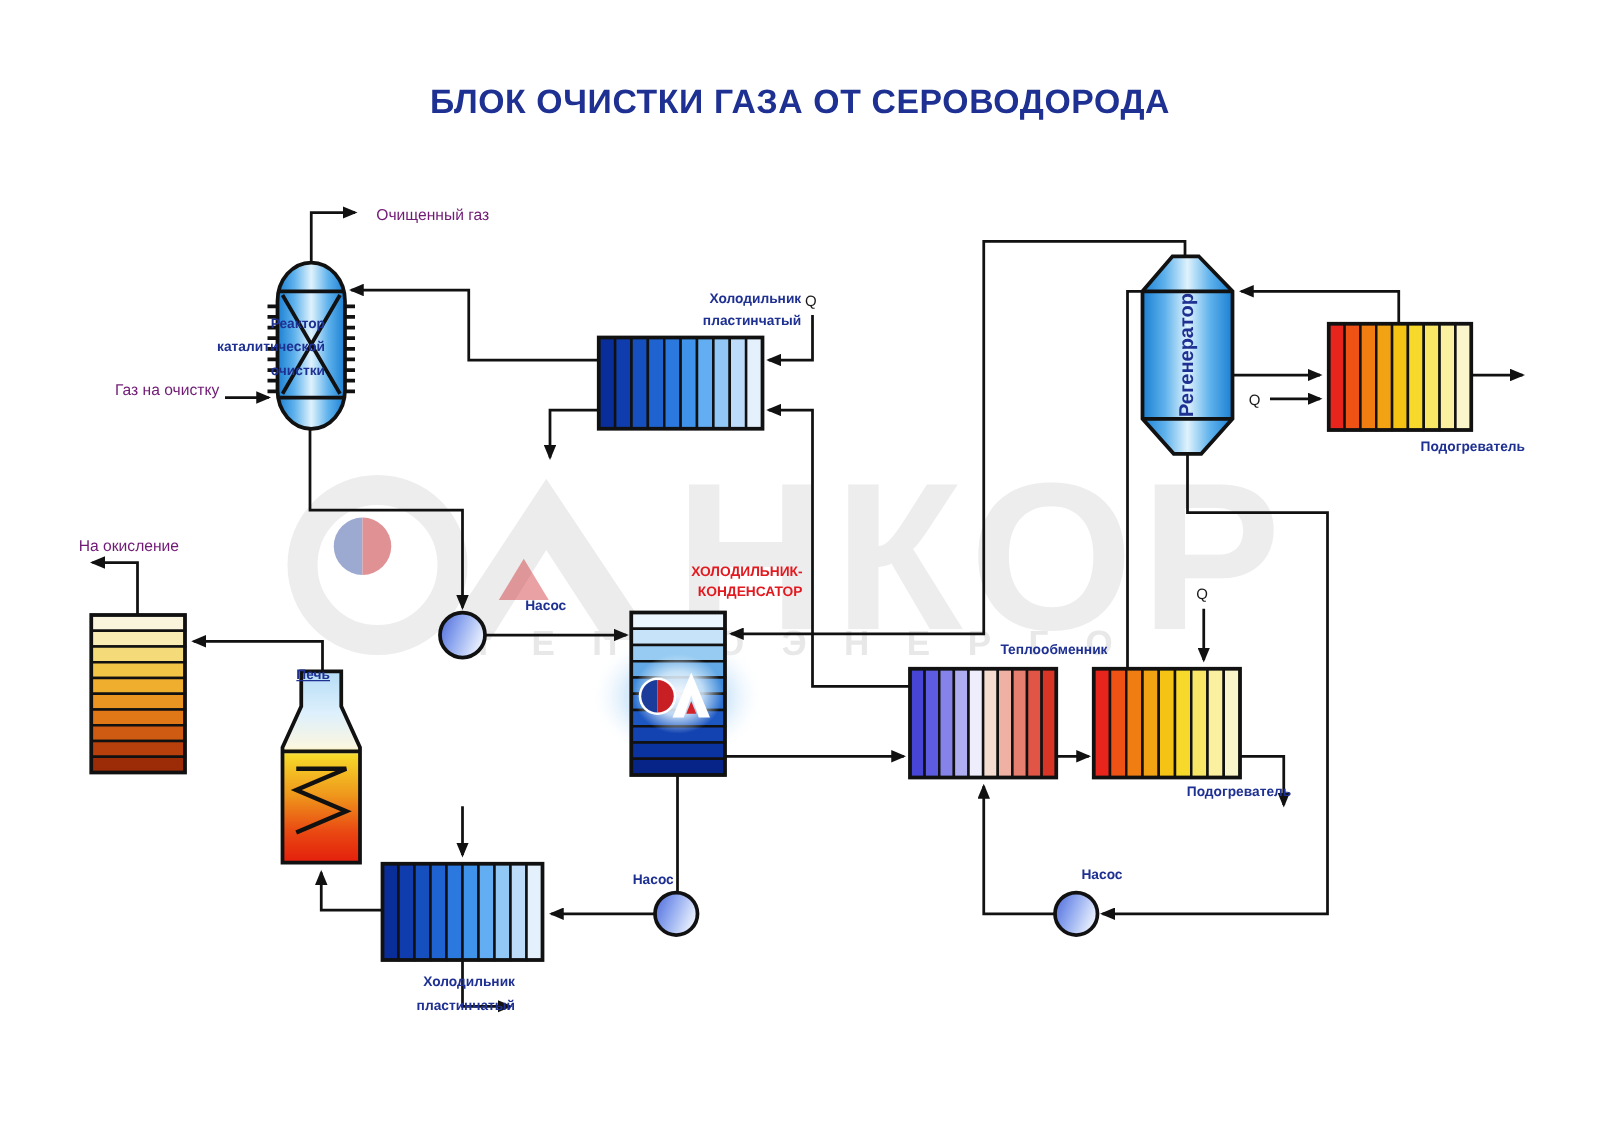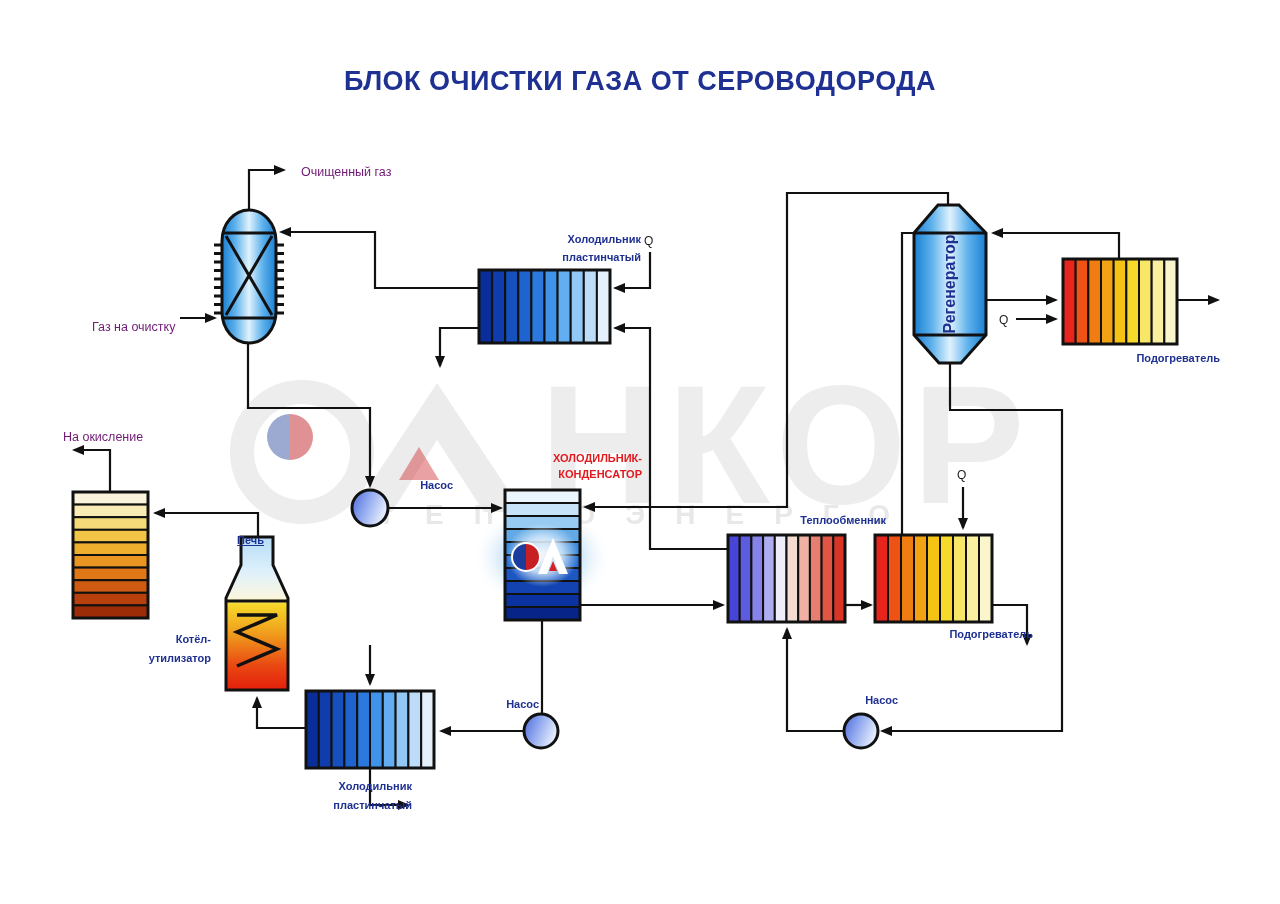--- a/index.html
+++ b/index.html
@@ -220,36 +220,37 @@
       <path d="M549,571 L553,561 L557,571 Z" fill="#d42027"></path>
     </g>
 
     <circle cx="370" cy="508" r="18" fill="url(#pumpGrad)" stroke="#111" stroke-width="3"></circle>
     <circle cx="541" cy="731" r="17" fill="url(#pumpGrad)" stroke="#111" stroke-width="3"></circle>
     <circle cx="861" cy="731" r="17" fill="url(#pumpGrad)" stroke="#111" stroke-width="3"></circle>
   </svg>
 
   <div id="title">БЛОК ОЧИСТКИ ГАЗА ОТ СЕРОВОДОРОДА</div>
 
+  <div class="lbl eq" style="left:60px;top:250px;width:200px;line-height:19px;">Реактор
+каталитической
+очистки</div>
   <div class="lbl eq" style="left:441px;top:230px;width:200px;">Холодильник
 пластинчатый</div>
   <div class="lbl eq red" style="left:442px;top:450px;width:200px;line-height:16px;">ХОЛОДИЛЬНИК-
 КОНДЕНСАТОР</div>
   <div class="lbl eq" style="left:686px;top:511px;width:200px;">Теплообменник</div>
   <div class="lbl eq" style="left:833px;top:625px;width:200px;">Подогреватель</div>
   <div class="lbl eq" style="left:1020px;top:349px;width:200px;">Подогреватель</div>
-  <div class="lbl eq" style="left:11px;top:630px;width:200px;line-height:19px;">Котёл-
-утилизатор</div>
   <div class="lbl eq" style="left:164px;top:531px;width:100px;text-decoration:underline;">Печь</div>
   <div class="lbl eq" style="left:212px;top:777px;width:200px;line-height:19px;">Холодильник
 пластинчатый</div>
   <div class="lbl eq" style="left:373px;top:476px;width:80px;">Насос</div>
   <div class="lbl eq" style="left:459px;top:695px;width:80px;">Насос</div>
   <div class="lbl eq" style="left:818px;top:691px;width:80px;">Насос</div>
   <div id="regen-label">Регенератор</div>
 
   <div class="lbl stream" style="left:301px;top:163px;">Очищенный газ</div>
-  <div class="lbl stream" style="left:92px;top:318px;">Газ на очистку</div>
+  <div class="lbl stream" style="left:92px;top:303px;">Газ на очистку</div>
   <div class="lbl stream" style="left:63px;top:428px;">На окисление</div>
   <div class="lbl qlbl" style="left:644px;top:232px;">Q</div>
   <div class="lbl qlbl" style="left:999px;top:311px;">Q</div>
   <div class="lbl qlbl" style="left:957px;top:466px;">Q</div>
 </div>
 
 </body></html>

